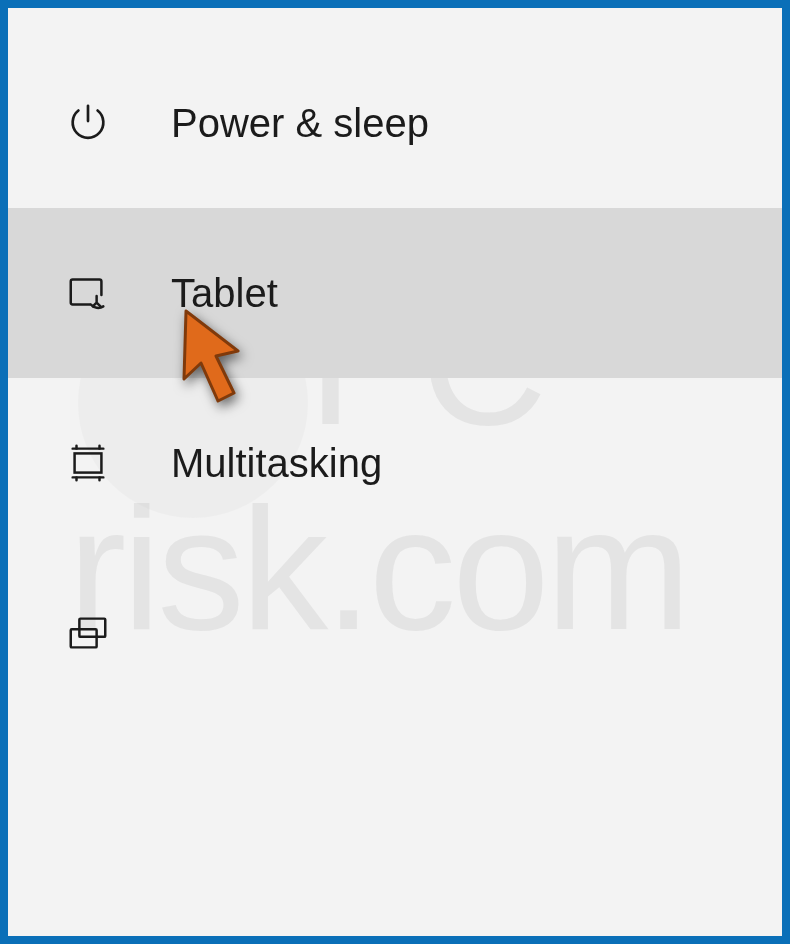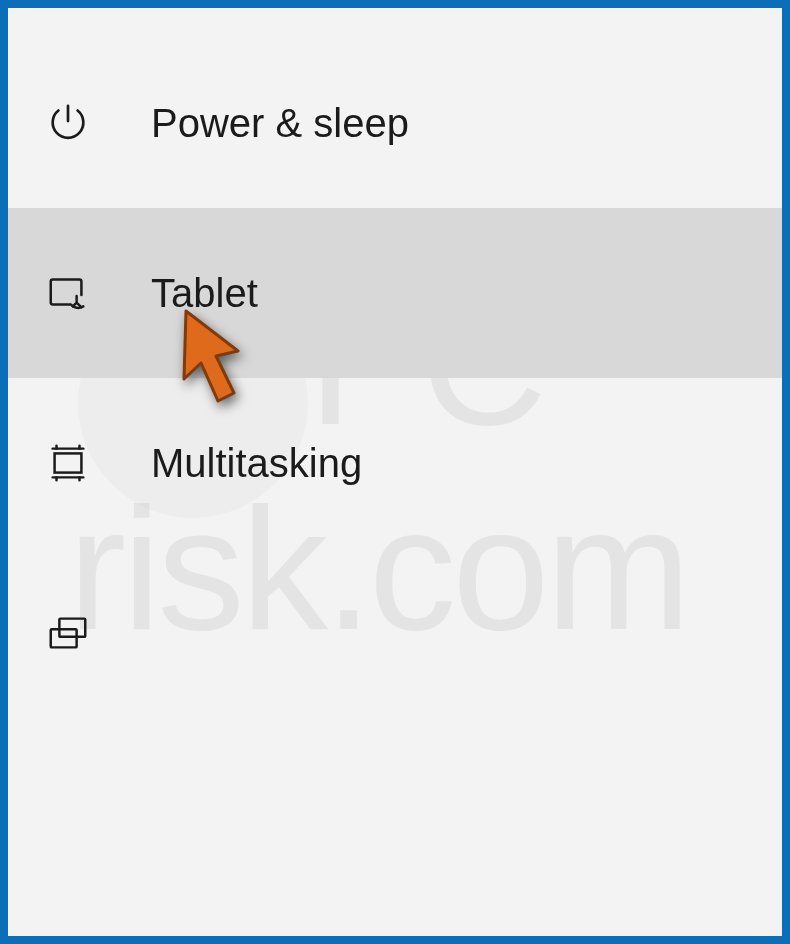--- a/index.html
+++ b/index.html
@@ -20,21 +20,21 @@
     display: flex;
     flex-direction: column;
     padding-top: 30px;
     position: relative;
     z-index: 2;
   }
   .nav-item {
     display: flex;
     align-items: center;
     height: 170px;
-    padding-left: 35px;
+    padding-left: 55px;
     cursor: pointer;
     position: relative;
   }
   .nav-item.selected {
     background: #d8d8d8;
   }
   .nav-icon {
     width: 50px;
     height: 50px;
     flex: 0 0 50px;

